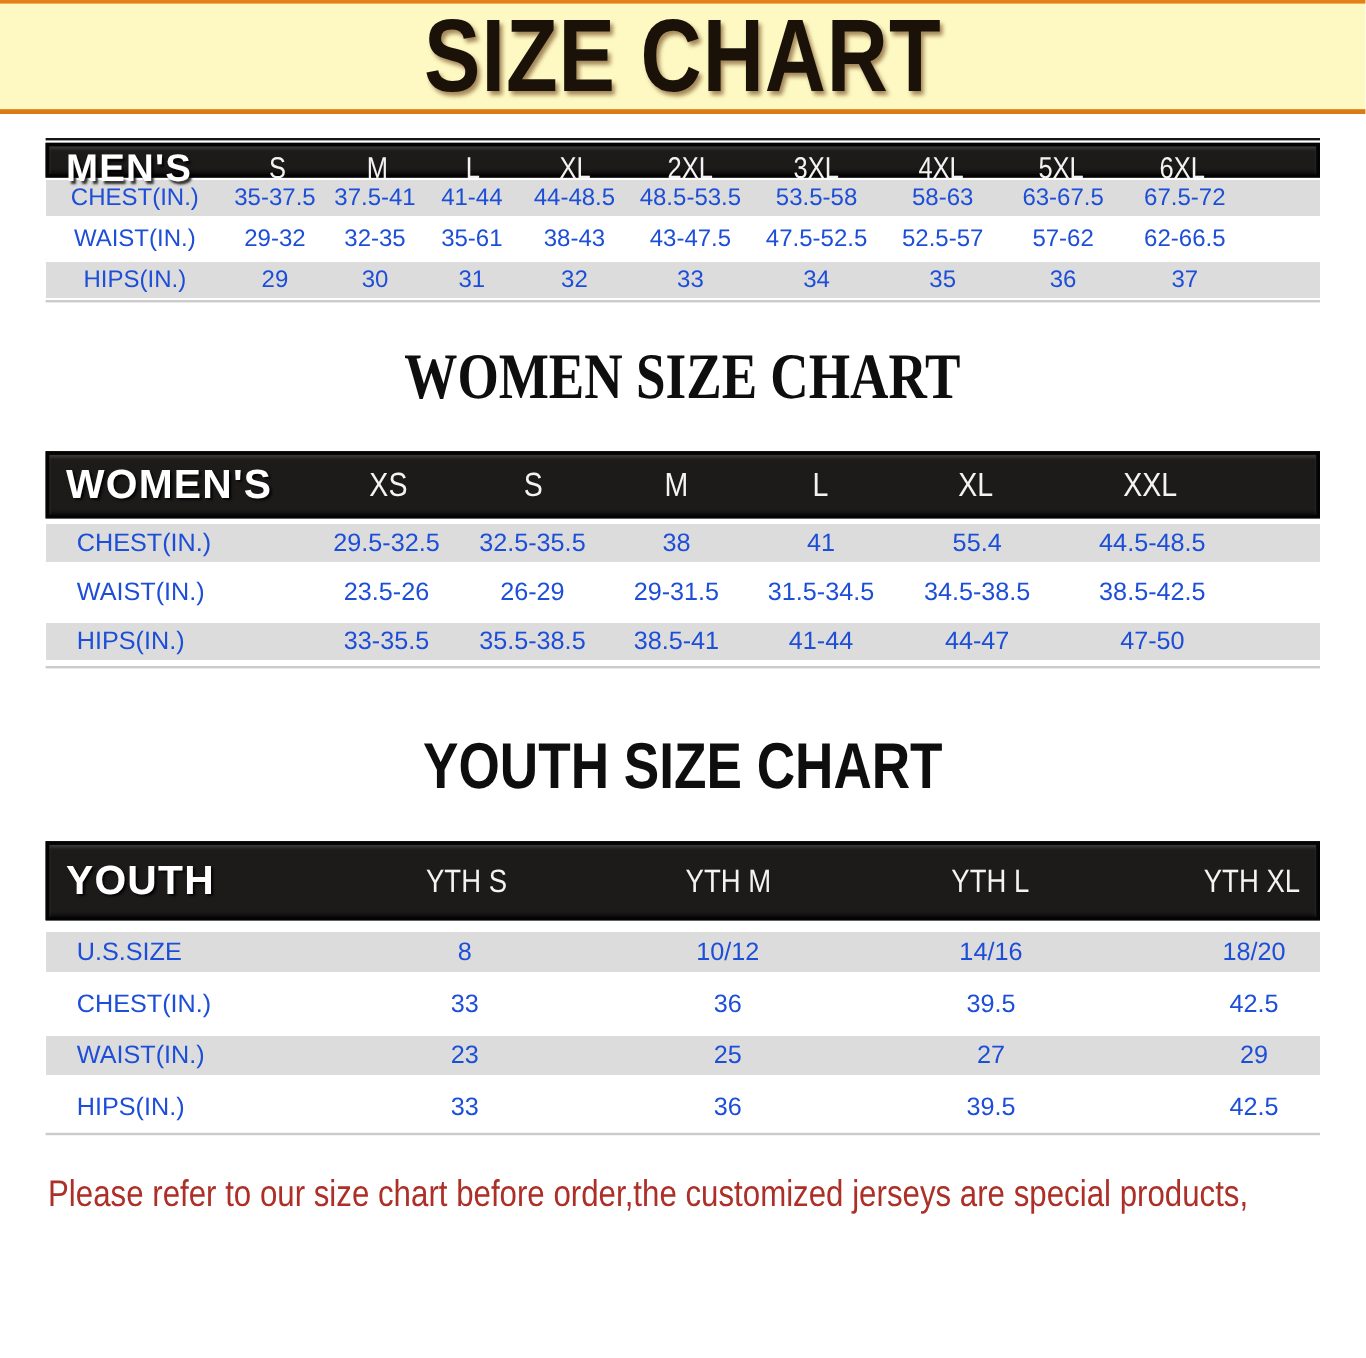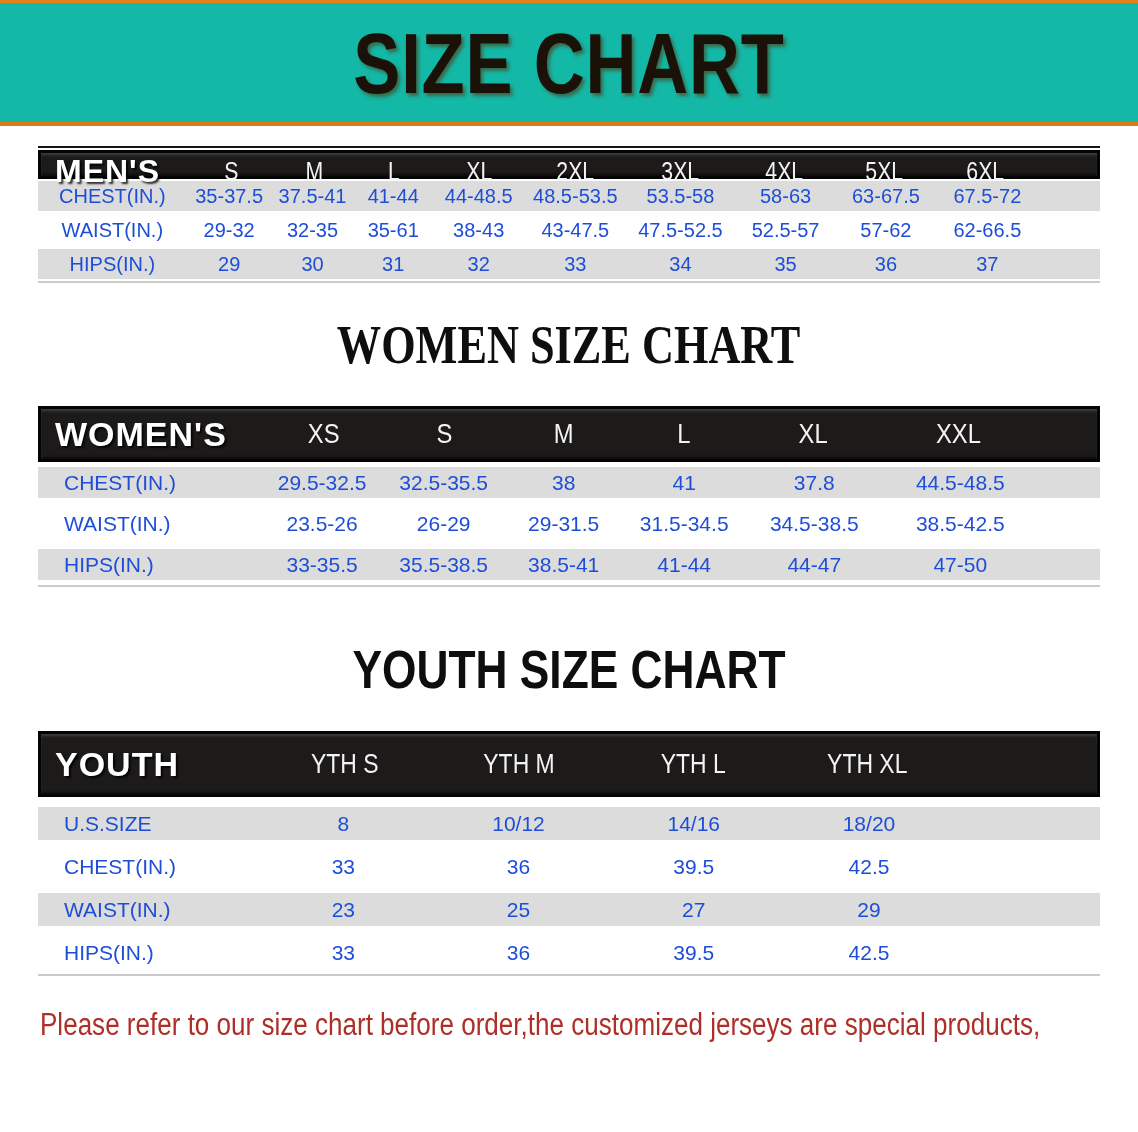--- a/index.html
+++ b/index.html
@@ -6,22 +6,22 @@
   html, body {
     width: 1138px; height: 1132px;
     margin: 0; overflow: hidden;
     background: #ffffff;
     font-family: "Liberation Sans", sans-serif;
   }
   .page { position: relative; width: 1138px; height: 1132px; background: #fff; }
 
   
   .banner {
-    height: 126px; width: 100%;
-    background: #14b8a6;
+    height: 95px; width: 100%;
+    background: #fef9c3;
     border-top: 3px solid #E48018;
     border-bottom: 4px solid #DC7A16;
     display: flex; align-items: center; justify-content: center;
   }
   .banner-title {
     display: inline-block;
     font-size: 86px; font-weight: 700; line-height: 1;
     color: #1A1208;
     letter-spacing: 1px;
     transform: scaleX(0.82);
@@ -43,21 +43,21 @@
   .heading-youth { margin-top: 56px; }
 
   
   .sizetable { margin: 0 38px; width: 1062px; border-bottom: 2px solid #CBCBCB; }
   .men-table   { margin-top: 20px; border-top: 2px solid #161616; padding-top: 2px; }
   .women-table { margin-top: 22px; }
   .youth-table { margin-top: 22px; }
 
   .grid-men   { display: grid; grid-template-columns: 14% 8% 7.7% 7.5% 8.6% 9.6% 10.2% 9.6% 9.3% 9.8%; }
   .grid-women { display: grid; grid-template-columns: 21% 11.5% 11.4% 11.2% 11.5% 13% 14.5%; }
-  .grid-youth { display: grid; grid-template-columns: 20.5% 16.5% 16.5% 16.5% 16.5%; }
+  .grid-youth { display: grid; grid-template-columns: 20.5% 16.5% 16.5% 16.5% 16.5%; gap: 44px; }
 
   .bar {
     background: #1D1A1A;
     border: 3px solid #040404;
     box-shadow: inset 0 2px 3px rgba(255,255,255,0.16), inset 0 -2px 3px rgba(0,0,0,0.6);
     color: #F3F3F3;
     align-items: center;
   }
   .men-table .bar   { height: 29px; }
   .women-table .bar { height: 56px; }
@@ -177,21 +177,21 @@
       <div class="hcell"><span>L</span></div>
       <div class="hcell"><span>XL</span></div>
       <div class="hcell"><span>XXL</span></div>
     </div>
     <div class="trow gray grid-women">
       <div class="cell rlabel">CHEST(IN.)</div>
       <div class="cell">29.5-32.5</div>
       <div class="cell">32.5-35.5</div>
       <div class="cell">38</div>
       <div class="cell">41</div>
-      <div class="cell">37.8</div>
+      <div class="cell">55.4</div>
       <div class="cell">44.5-48.5</div>
     </div>
     <div class="trow grid-women">
       <div class="cell rlabel">WAIST(IN.)</div>
       <div class="cell">23.5-26</div>
       <div class="cell">26-29</div>
       <div class="cell">29-31.5</div>
       <div class="cell">31.5-34.5</div>
       <div class="cell">34.5-38.5</div>
       <div class="cell">38.5-42.5</div>

